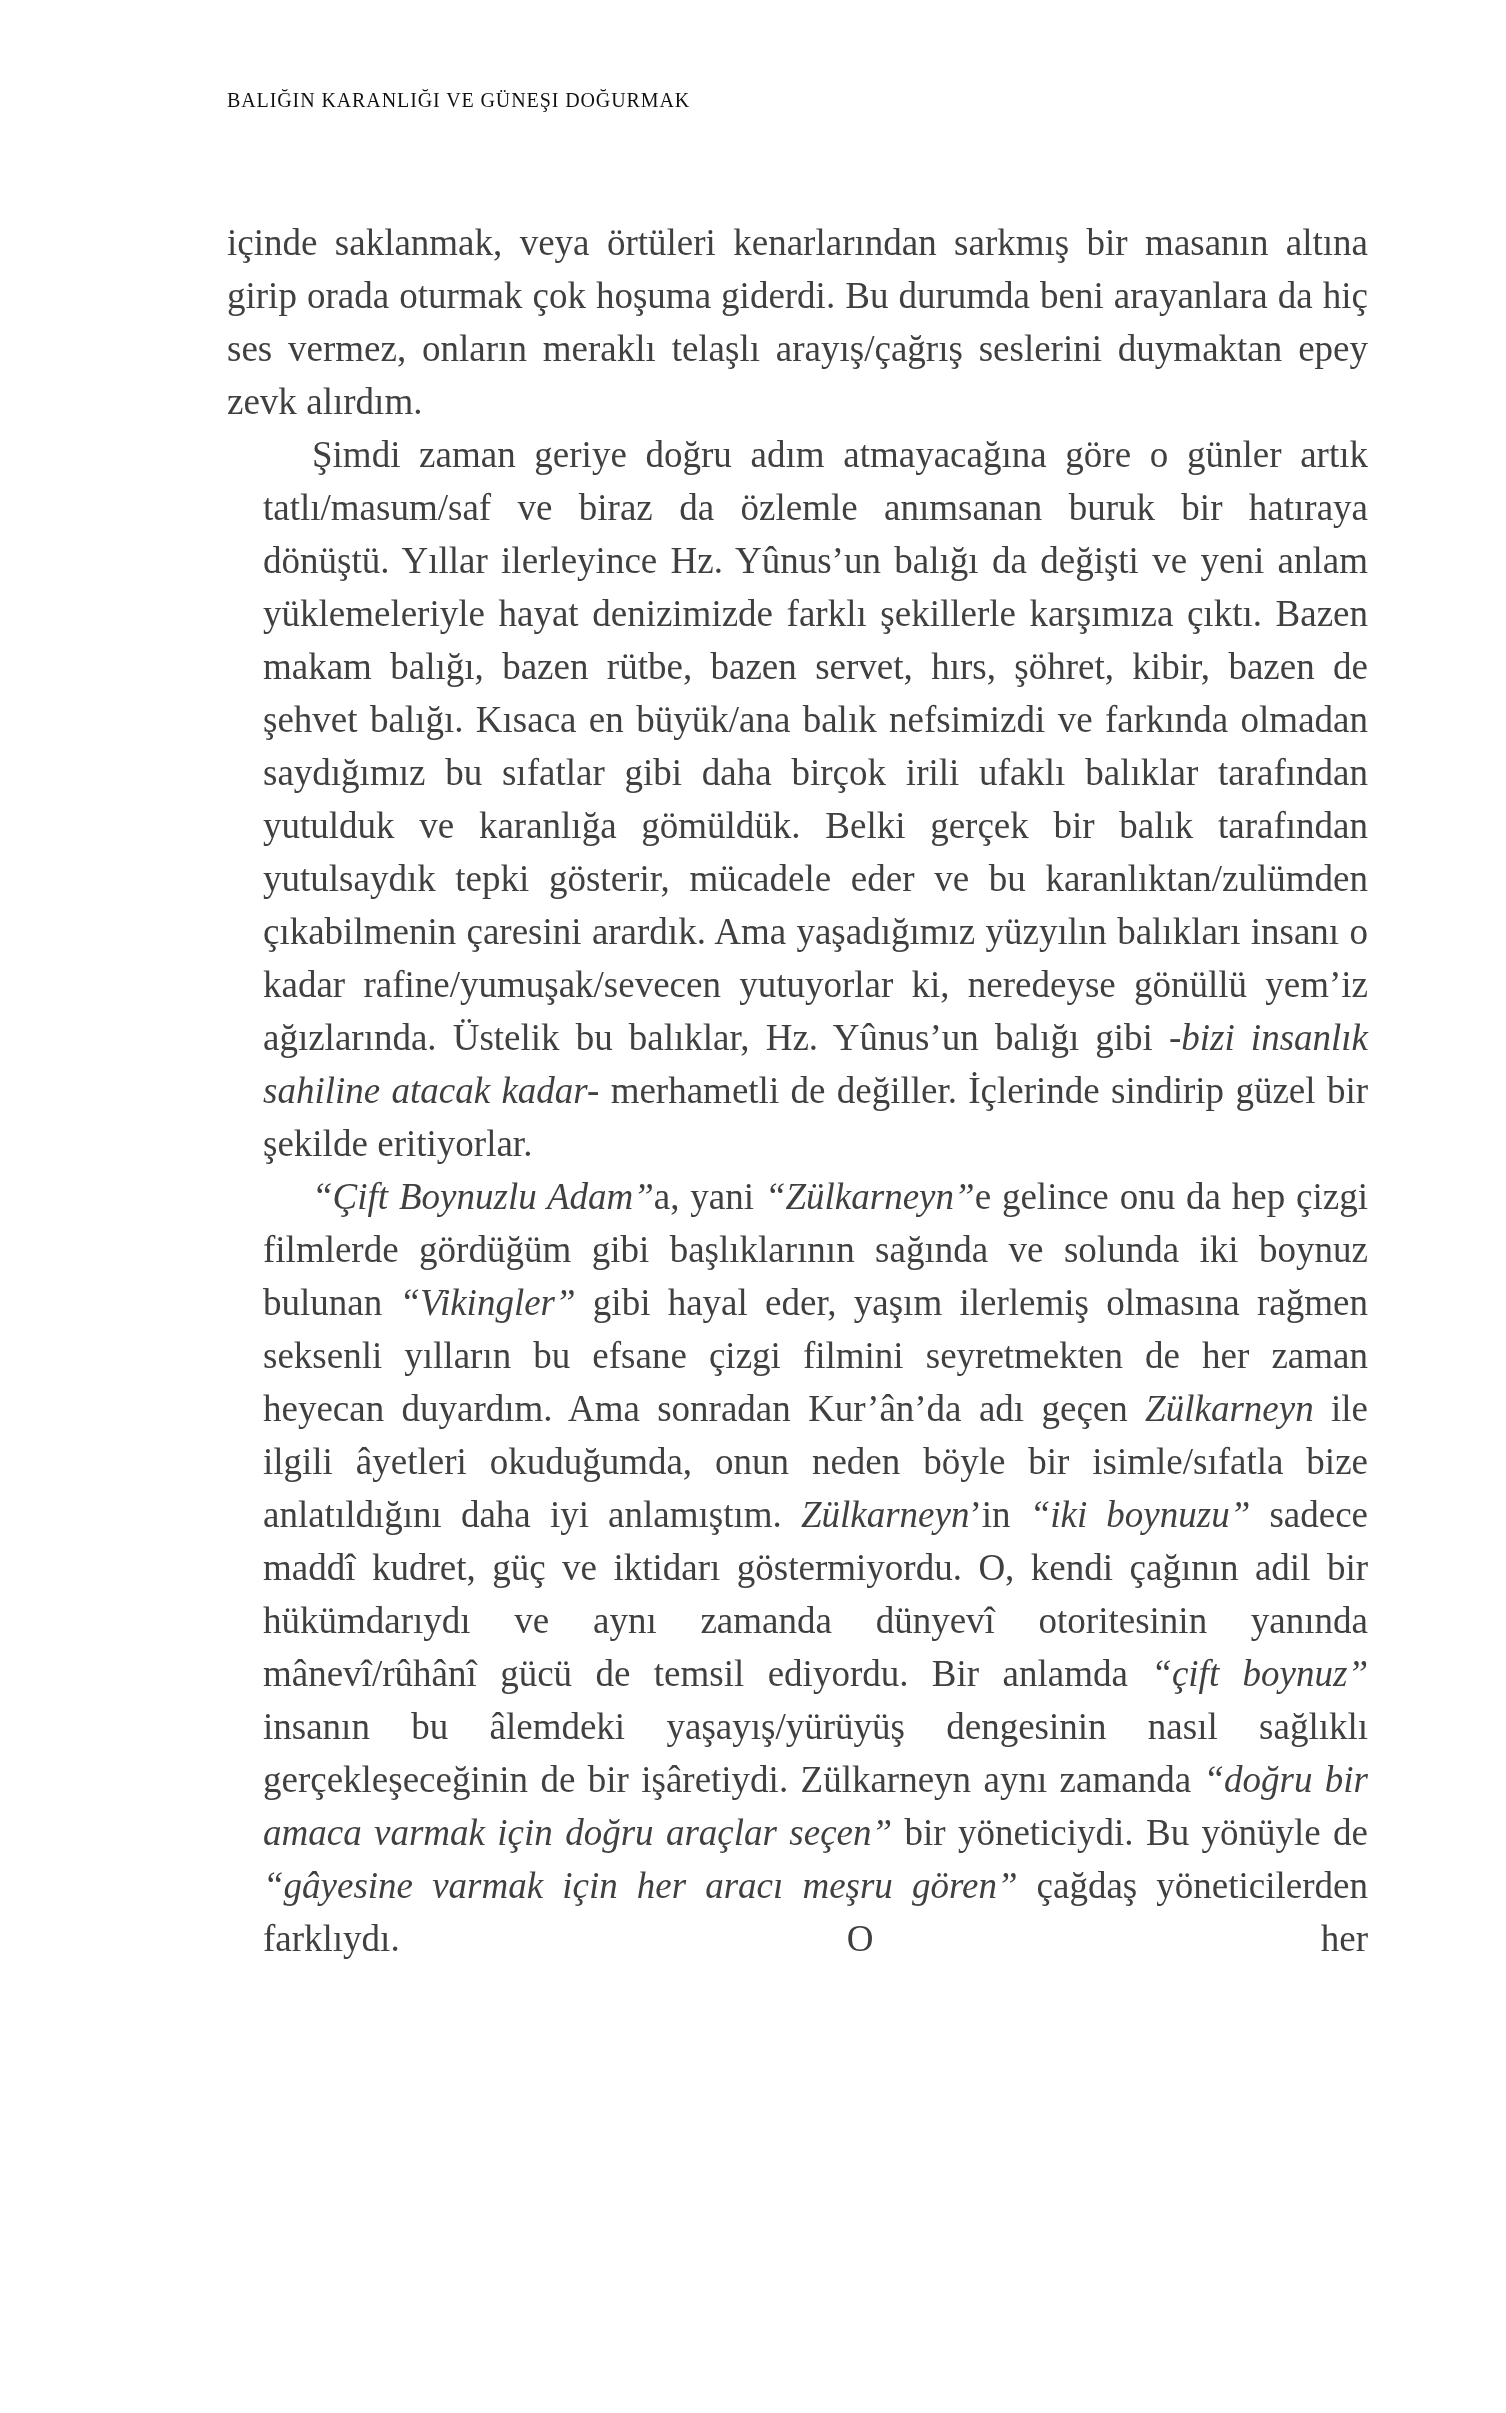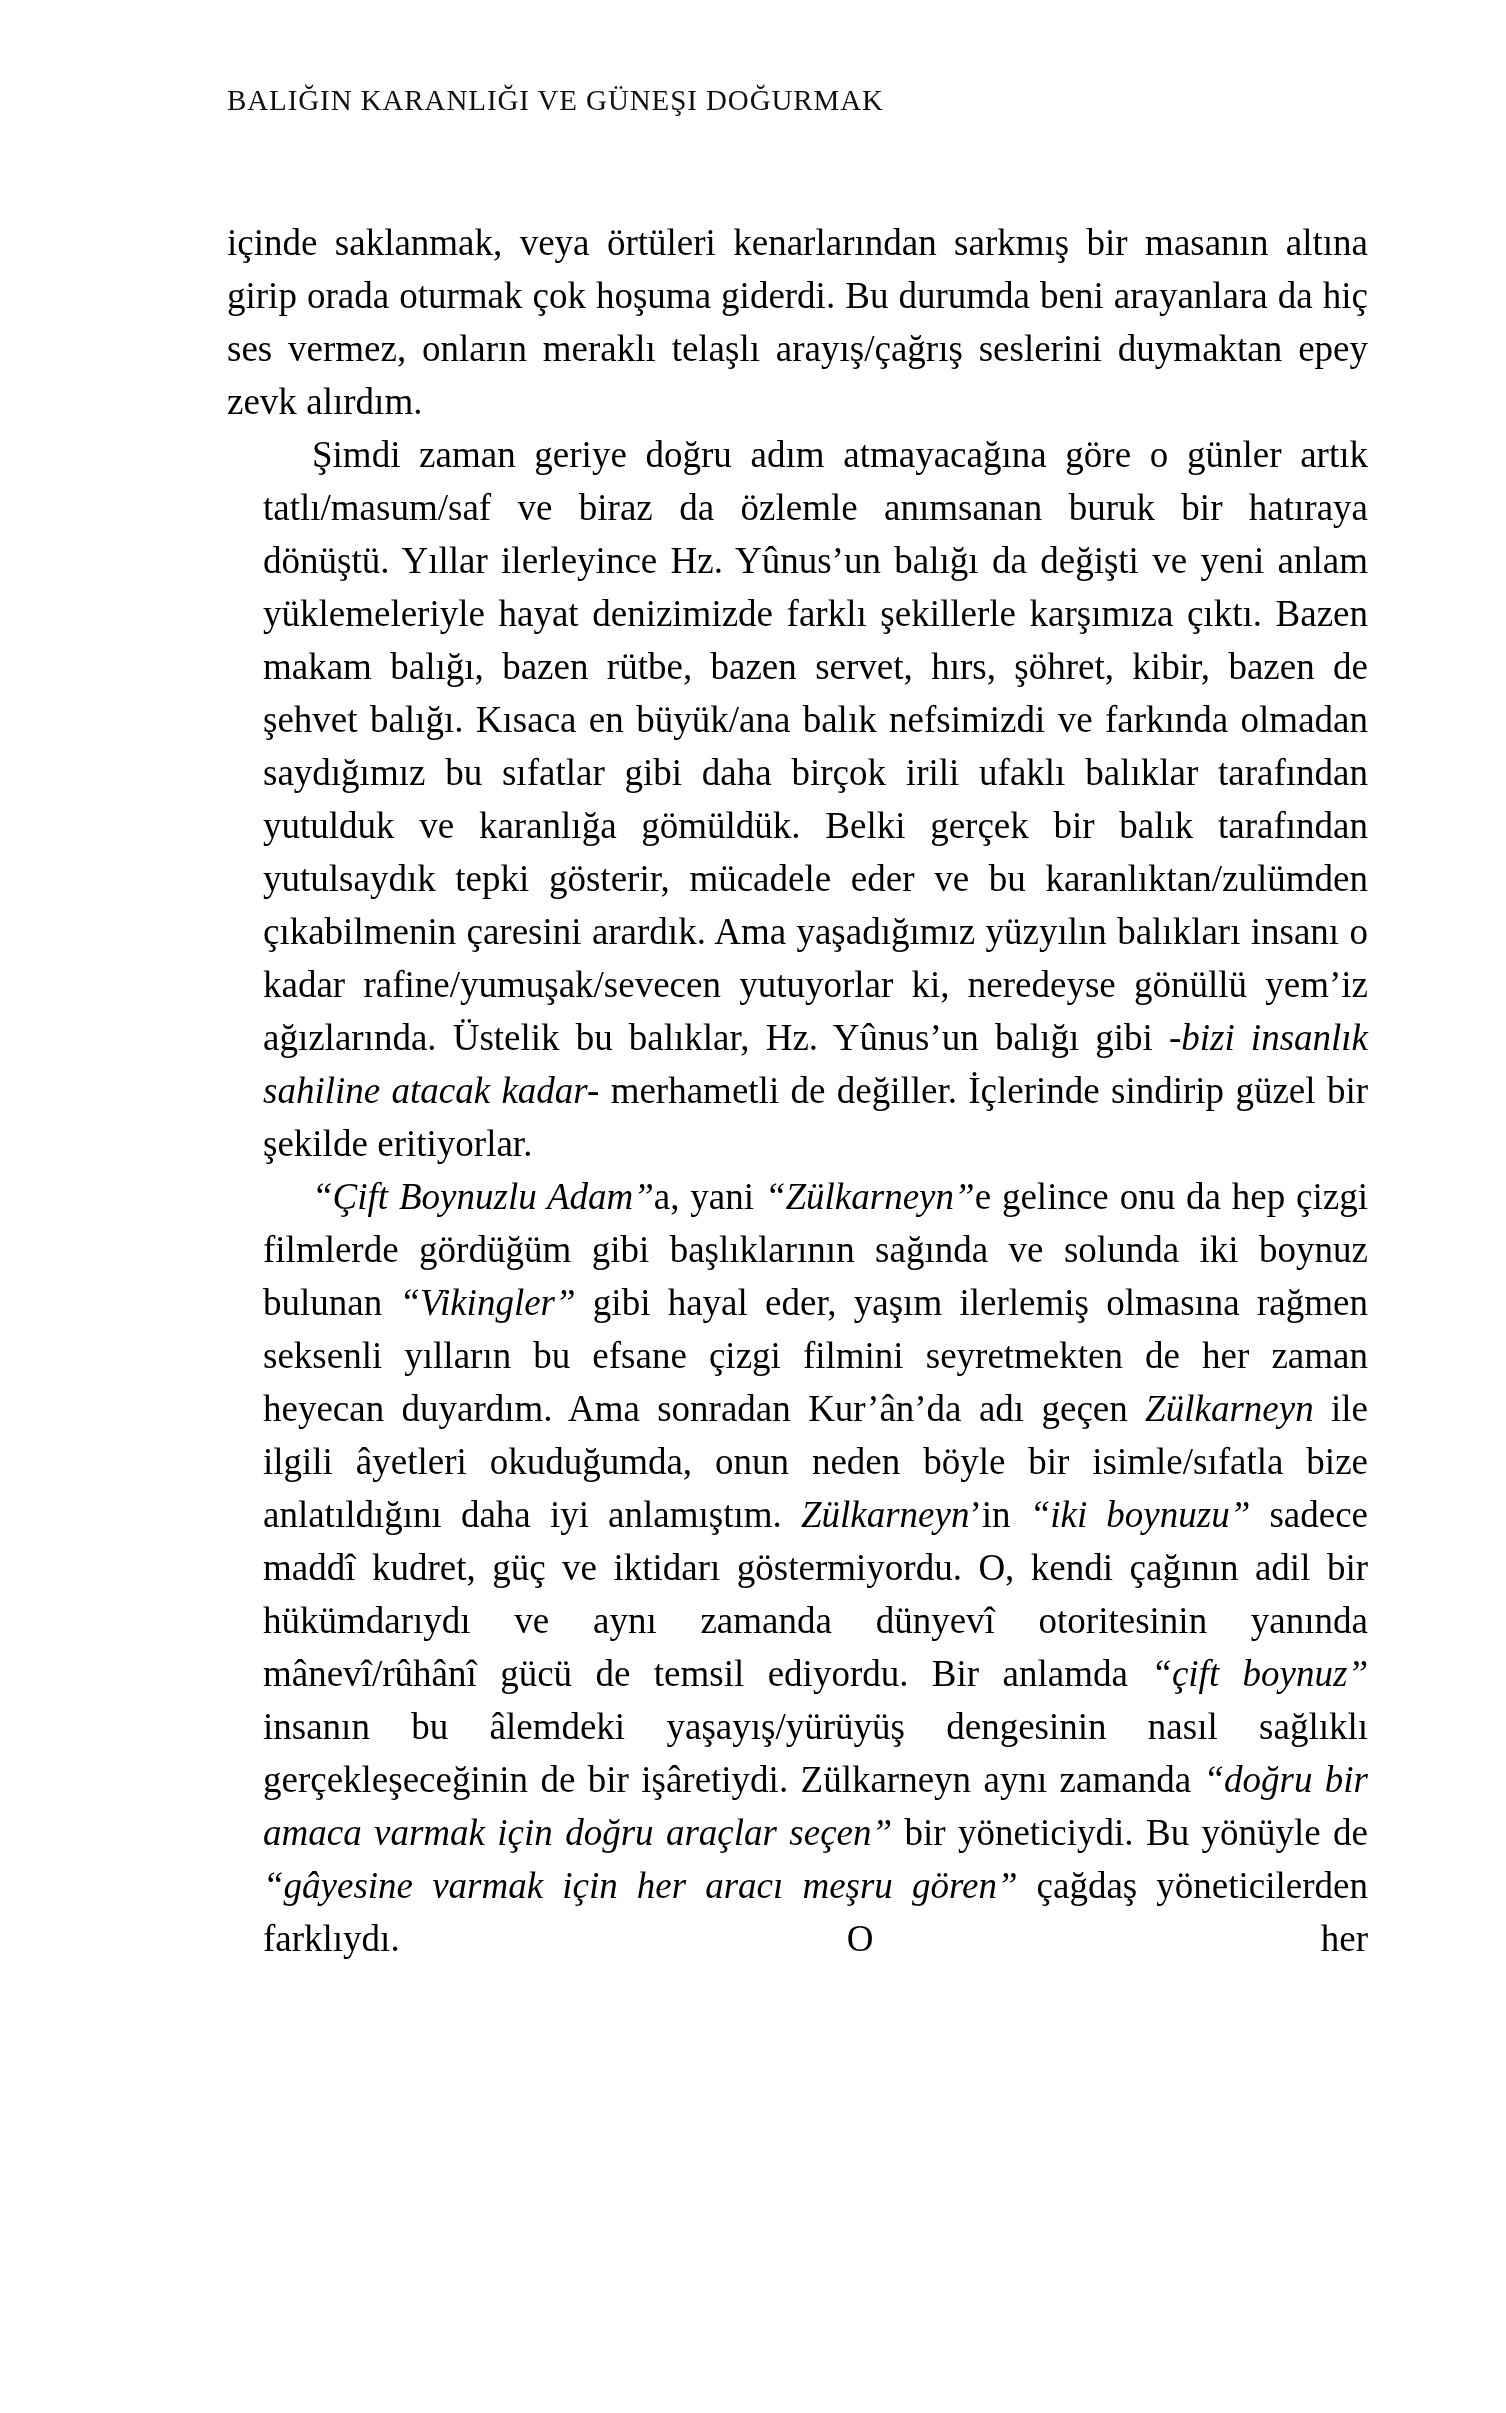--- a/index.html
+++ b/index.html
@@ -20,21 +20,21 @@
     height: 2413px;
     box-sizing: border-box;
     background: #ffffff;
   }
   .running-head {
     position: absolute;
     left: 227px;
     top: 81px;
     width: 1140px;
     font-family: "Liberation Serif", "DejaVu Serif", serif;
-    font-size: 29px;
+    font-size: 20px;
     line-height: 38px;
     letter-spacing: 0.9px;
     font-variant: small-caps;
     text-transform: uppercase;
     white-space: nowrap;
     color: #111111;
   }
   .body-block {
     position: absolute;
     left: 227px;
@@ -44,21 +44,21 @@
   p.para {
     margin: 0;
     padding: 0;
     font-size: 37px;
     line-height: 53px;
     text-align: justify;
     text-justify: inter-word;
     text-align-last: left;
     hyphens: none;
     word-spacing: 0.2px;
-    color: #000000;
+    color: #404040;
   }
   p.para.indent {
     text-indent: 49px;
     margin-left: 36px;
   }
   p.para.last-justify {
     text-align: justify;
     text-align-last: justify;
   }
   em.it {

